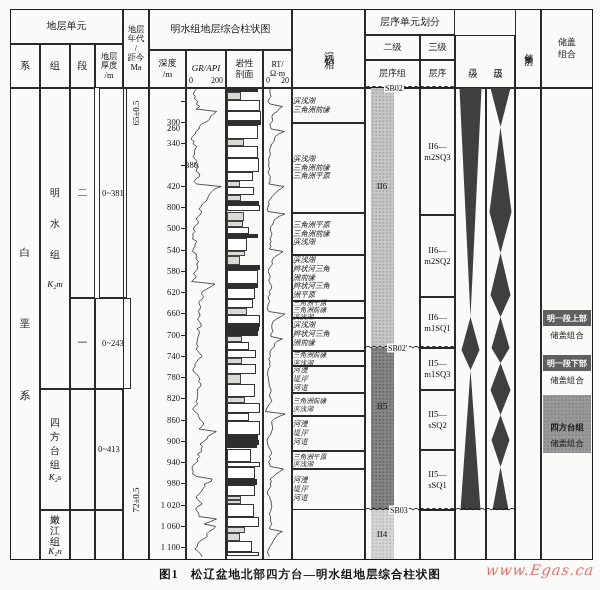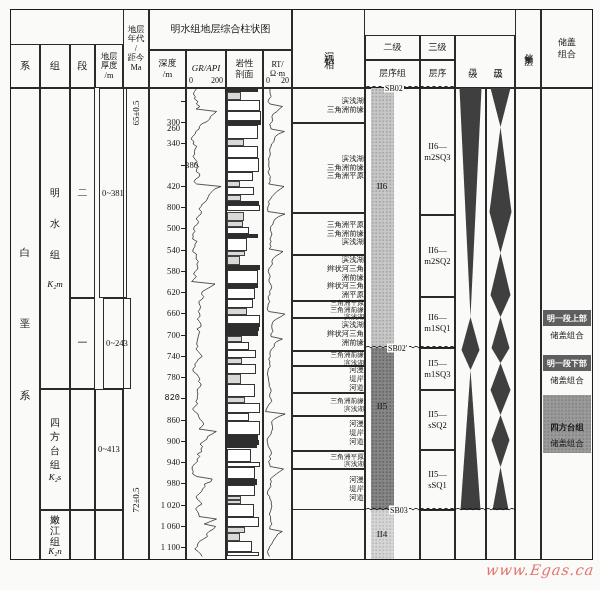--- a/index.html
+++ b/index.html
@@ -5,22 +5,22 @@
   html,body{margin:0;padding:0;}
   #stage{position:relative;width:600px;height:590px;background:#fafaf8;
          font-family:"Liberation Serif","DejaVu Serif",serif;color:#111;overflow:hidden;}
   .cell{position:absolute;box-sizing:border-box;border:1px solid #2a2a2a;
         display:flex;align-items:center;justify-content:center;text-align:center;
         white-space:pre-line;line-height:1.25;}
   .noborder{border:none;}
   .vtext{writing-mode:vertical-rl;text-orientation:upright;}
   .f10{font-size:10px;} .f9{font-size:9px;}
   .facies-box{position:absolute;box-sizing:border-box;border:1px solid #2a2a2a;
-        display:flex;flex-direction:column;align-items:flex-end;justify-content:center;
-        text-align:center;font-size:7.4px;line-height:1.18;background:transparent;}
+        display:flex;flex-direction:column;align-items:flex-start;justify-content:center;
+        text-align:center;font-size:7.4px;line-height:1.18;background:transparent;font-style:italic;}
   .facies-small{font-size:6.7px;line-height:1.05;}
   .seq-cell{position:absolute;box-sizing:border-box;border:1px solid #2a2a2a;
         display:flex;flex-direction:column;align-items:center;justify-content:center;
         font-size:8.6px;line-height:1.25;}
   .band{position:absolute;}
   .band-label{position:absolute;font-size:9px;transform:translate(-50%,-50%);}
   .sb-label{position:absolute;font-size:8px;background:#fafaf8;padding:0 1px;
         transform:translate(0,-50%);z-index:6;}
   .depth-label{position:absolute;font-size:8.6px;text-align:right;
         font-family:"Liberation Serif",serif;transform:translate(0,-50%);}
@@ -40,20 +40,21 @@
   .blk-label{position:absolute;box-sizing:border-box;display:flex;align-items:center;justify-content:center;
         font-size:8.4px;color:#111;}
   svg{position:absolute;left:0;top:0;pointer-events:none;}
   .gr-scale{position:absolute;bottom:1px;font-size:8px;}
 </style>
 </head>
 <body>
 
 <div id="stage">
 
+  <div class="cell f10" style="left:10px;top:9px;width:113px;height:35px;">地层单元</div>
   <div class="cell f10" style="left:10px;top:44px;width:30px;height:44px;">系</div>
   <div class="cell f10" style="left:40px;top:44px;width:30px;height:44px;">组</div>
   <div class="cell f10" style="left:70px;top:44px;width:25px;height:44px;">段</div>
   <div class="cell" style="left:95px;top:44px;width:28px;height:44px;font-size:8.4px;line-height:1.15;">地层
 厚度
 /m</div>
   <div class="cell" style="left:123px;top:9px;width:26px;height:79px;font-size:8.4px;line-height:1.12;">地层
 年代
 /
 距今
@@ -70,20 +71,21 @@
 剖面</div>
   <div class="cell" style="left:263px;top:50px;width:29px;height:38px;flex-direction:column;font-size:8.2px;line-height:1.1;">
     <span style="white-space:pre-line;">RT/
 Ω·m</span>
     <span class="gr-scale" style="left:2px;">0</span>
     <span class="gr-scale" style="right:2px;">20</span>
   </div>
   <div class="cell f10" style="left:292px;top:9px;width:73px;height:79px;">
     <span class="vtext" style="letter-spacing:4px;">沉积相</span>
   </div>
+  <div class="cell f10" style="left:365px;top:9px;width:90px;height:26px;">层序单元划分</div>
   <div class="cell f9" style="left:365px;top:35px;width:55px;height:25px;">二级</div>
   <div class="cell f9" style="left:420px;top:35px;width:35px;height:25px;">三级</div>
   <div class="cell f9" style="left:365px;top:60px;width:55px;height:28px;">层序组</div>
   <div class="cell f9" style="left:420px;top:60px;width:35px;height:28px;">层序</div>
   <div class="cell" style="left:455px;top:35px;width:60px;height:53px;gap:14px;">
     <span class="vtext f9">二级</span>
     <span class="vtext f9">三级</span>
   </div>
   <div class="cell f9" style="left:515px;top:9px;width:26px;height:79px;">
     <span class="vtext" style="letter-spacing:2px;">储集层</span>
@@ -103,21 +105,21 @@
       <div class="cell" style="left: 486px; top: 88px; width: 29px; height: 472px;"></div>
       <div class="cell" style="left: 515px; top: 88px; width: 26px; height: 472px;"></div>
       <div class="cell" style="left: 541px; top: 88px; width: 52px; height: 472px;"></div>
       <div class="cell" style="left: 10px; top: 88px; width: 30px; height: 472px; flex-direction: column; gap: 58px; font-size: 10.5px;"><div class="noborder" style="position: static;">白</div><div class="noborder" style="position: static;">垩</div><div class="noborder" style="position: static;">系</div></div>
       <div class="cell" style="left: 40px; top: 88px; width: 30px; height: 301px; flex-direction: column; gap: 20px; font-size: 10px; line-height: 1.1;"><div class="noborder" style="position: static;">明</div><div class="noborder" style="position: static;">水</div><div class="noborder" style="position: static;">组</div><div class="noborder" style="position: static; font-style: italic; font-size: 9px;">K₂m</div></div>
       <div class="cell" style="left: 40px; top: 389px; width: 30px; height: 121px; flex-direction: column; gap: 3px; font-size: 10px; line-height: 1.1;"><div class="noborder" style="position: static;">四</div><div class="noborder" style="position: static;">方</div><div class="noborder" style="position: static;">台</div><div class="noborder" style="position: static;">组</div><div class="noborder" style="position: static; font-style: italic; font-size: 9px;">K₂s</div></div>
       <div class="cell" style="left: 40px; top: 510px; width: 30px; height: 50px; flex-direction: column; gap: 0px; font-size: 10px; line-height: 1.1;"><div class="noborder" style="position: static;">嫩</div><div class="noborder" style="position: static;">江</div><div class="noborder" style="position: static;">组</div><div class="noborder" style="position: static; font-style: italic; font-size: 9px;">K₂n</div></div>
       <div class="cell" style="left: 70px; top: 88px; width: 25px; height: 210px; font-size: 10px;">二</div>
       <div class="cell" style="left: 99px; top: 88px; width: 28px; height: 210px; font-size: 8.6px;">0~381</div>
       <div class="cell" style="left: 70px; top: 298px; width: 25px; height: 91px; font-size: 10px;">一</div>
-      <div class="cell" style="left: 95px; top: 298px; width: 28px; height: 91px; font-size: 8.6px; margin-left: 8px;">0~243</div>
+      <div class="cell" style="left: 95px; top: 298px; width: 36px; height: 91px; font-size: 8.6px;">0~243</div>
       <div class="cell" style="left: 70px; top: 389px; width: 25px; height: 121px; font-size: 10px;"></div>
       <div class="cell" style="left: 95px; top: 389px; width: 28px; height: 121px; font-size: 8.6px;">0~413</div>
       <div class="cell" style="left: 70px; top: 510px; width: 25px; height: 50px; font-size: 10px;"></div>
       <div class="cell" style="left: 95px; top: 510px; width: 28px; height: 50px; font-size: 8.6px;"></div>
       <div class="rot" style="left: 121px; top: 108px; width: 30px; text-align: center;">65±0.5</div>
       <div class="rot" style="left: 121px; top: 495px; width: 30px; text-align: center;">72±0.5</div>
       <div class="depth-label" style="left: 151px; top: 101px; width: 29px; margin-top: 27px;">260</div>
       <div class="tickline" style="left: 181px; top: 101px; width: 5px;"></div>
       <div class="depth-label" style="left: 151px; top: 122.24px; width: 29px;">300</div>
       <div class="tickline" style="left: 181px; top: 122.24px; width: 5px;"></div>
@@ -138,21 +140,21 @@
       <div class="depth-label" style="left: 151px; top: 292.16px; width: 29px;">620</div>
       <div class="tickline" style="left: 181px; top: 292.16px; width: 5px;"></div>
       <div class="depth-label" style="left: 151px; top: 313.4px; width: 29px;">660</div>
       <div class="tickline" style="left: 181px; top: 313.4px; width: 5px;"></div>
       <div class="depth-label" style="left: 151px; top: 334.64px; width: 29px;">700</div>
       <div class="tickline" style="left: 181px; top: 334.64px; width: 5px;"></div>
       <div class="depth-label" style="left: 151px; top: 355.88px; width: 29px;">740</div>
       <div class="tickline" style="left: 181px; top: 355.88px; width: 5px;"></div>
       <div class="depth-label" style="left: 151px; top: 377.12px; width: 29px;">780</div>
       <div class="tickline" style="left: 181px; top: 377.12px; width: 5px;"></div>
-      <div class="depth-label" style="left: 151px; top: 398.36px; width: 29px; font-family: Liberation Mono, monospace;">820</div>
+      <div class="depth-label" style="left: 151px; top: 398.36px; width: 29px;">820</div>
       <div class="tickline" style="left: 181px; top: 398.36px; width: 5px;"></div>
       <div class="depth-label" style="left: 151px; top: 419.6px; width: 29px;">860</div>
       <div class="tickline" style="left: 181px; top: 419.6px; width: 5px;"></div>
       <div class="depth-label" style="left: 151px; top: 440.84px; width: 29px;">900</div>
       <div class="tickline" style="left: 181px; top: 440.84px; width: 5px;"></div>
       <div class="depth-label" style="left: 151px; top: 462.08px; width: 29px;">940</div>
       <div class="tickline" style="left: 181px; top: 462.08px; width: 5px;"></div>
       <div class="depth-label" style="left: 151px; top: 483.32px; width: 29px;">980</div>
       <div class="tickline" style="left: 181px; top: 483.32px; width: 5px;"></div>
       <div class="depth-label" style="left: 151px; top: 504.56px; width: 29px;">1 020</div>
@@ -316,20 +318,21 @@
       <div class="lith-seg lith-sand" style="left: 227px; top: 504.459px; width: 26.6948px; height: 12.5021px;"></div>
       <div class="lith-seg lith-sand" style="left: 227px; top: 516.961px; width: 32.1078px; height: 9.60811px;"></div>
       <div class="lith-seg lith-silt" style="left: 227px; top: 526.569px; width: 18.4849px; height: 6.40457px;"></div>
       <div class="lith-seg lith-silt" style="left: 227px; top: 532.973px; width: 12.776px; height: 8.033px;"></div>
       <div class="lith-seg lith-sand" style="left: 227px; top: 541.006px; width: 24.6709px; height: 10.8401px;"></div>
       <div class="lith-seg lith-sand" style="left: 227px; top: 551.847px; width: 31.6408px; height: 4.15341px;"></div>
     </div>
 
   <div style="position:absolute;left:10px;top:9px;width:583px;height:551px;border:1.6px solid #1c1c1c;box-sizing:border-box;pointer-events:none;"></div>
 
+  <div id="caption">图1　松辽盆地北部四方台—明水组地层综合柱状图</div>
   <div id="watermark">www.Egas.ca</div>
 <svg width="600" height="590">
       <polygon points="459.5,88 481.5,88 470.5,317" fill="#3f3f3f"></polygon>
       <polygon points="470.5,317 479.5,350 470.5,370 461.5,350" fill="#3f3f3f"></polygon>
       <polygon points="470.5,370 480.5,510 460.5,510" fill="#3f3f3f"></polygon>
       <polygon points="490.5,88 510.5,88 500.5,127" fill="#3f3f3f"></polygon>
       <polygon points="500.5,127 511.5,212 500.5,253 489.5,212" fill="#3f3f3f"></polygon>
       <polygon points="500.5,253 510.5,295 500.5,317 490.5,295" fill="#3f3f3f"></polygon>
       <polygon points="500.5,317 509.5,348 500.5,363 491.5,348" fill="#3f3f3f"></polygon>
       <polygon points="500.5,363 510.5,390 500.5,415 490.5,390" fill="#3f3f3f"></polygon>

